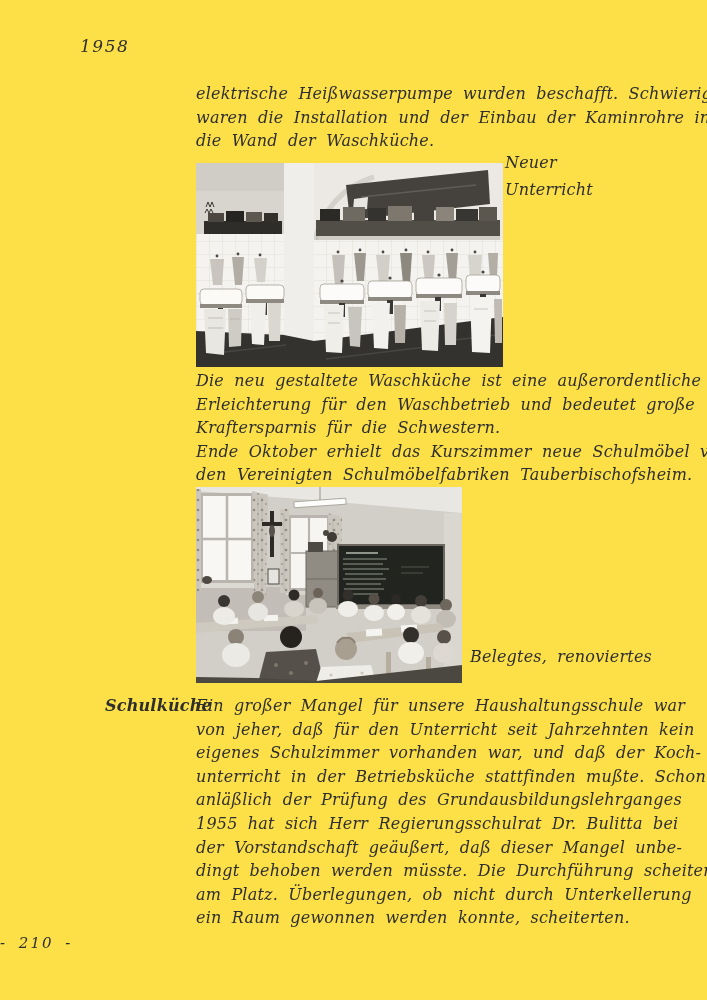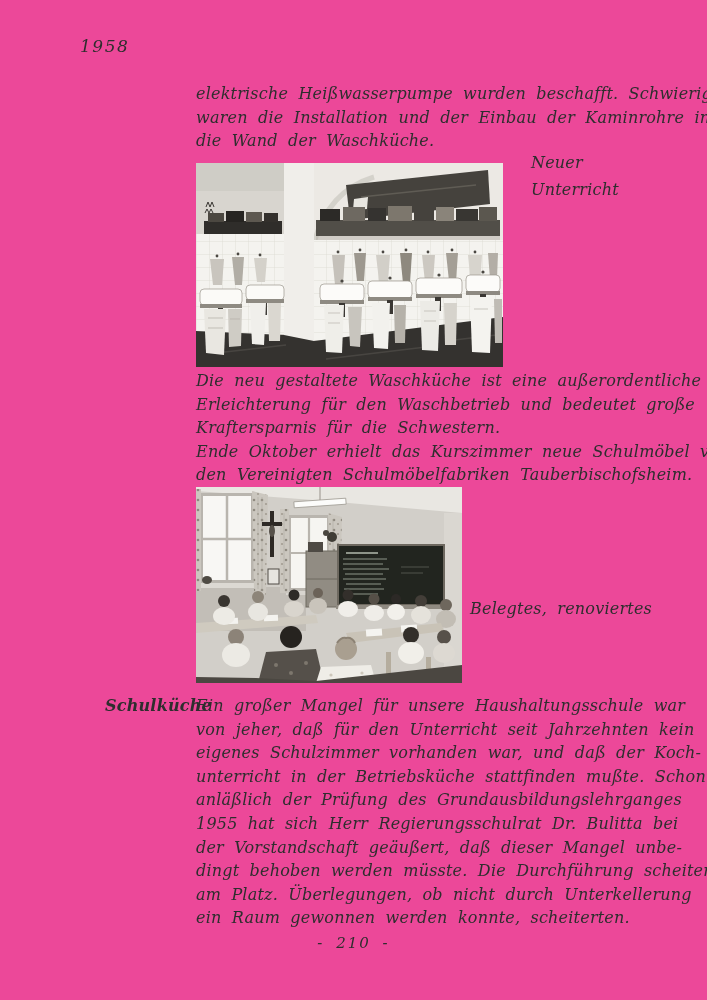--- a/index.html
+++ b/index.html
@@ -1,45 +1,45 @@
 <!DOCTYPE html>
 <html><head>
 <meta charset="utf-8">
 <style>
   html,body{margin:0;padding:0;background:#e9e9e9;}
   #page{
     position:relative;width:707px;height:1000px;margin:0 auto;
-    background:#ec4899;overflow:hidden;
+    background:#fde047;overflow:hidden;
     font-family:"DejaVu Serif", serif;
   }
   .script{
     font-style:italic;color:#2e2e2e;font-size:16px;
     letter-spacing:.2px;word-spacing:5px;white-space:nowrap;
   }
   .para{position:absolute;line-height:23.6px;}
   .year{position:absolute;left:80px;top:36px;font-size:17px;letter-spacing:1.5px;}
   .cap{position:absolute;line-height:26.5px;}
   .marginlabel{position:absolute;left:105px;top:696px;font-weight:bold;font-style:italic;}
   .photo{position:absolute;display:block;}
-  .pagenum{position:absolute;left:0;top:934px;width:100%;text-align:center;font-size:15px;letter-spacing:2px;}
+  .pagenum{position:absolute;left:0;top:934px;width:100%;text-align:left;font-size:15px;letter-spacing:2px;}
 </style>
 </head>
 <body>
 
 <div id="page">
 
   <div class="script year">1958</div>
 
   <div class="para script" style="left:196px;top:82px;">
     <div>elektrische Heißwasserpumpe wurden beschafft. Schwierig</div>
     <div>waren die Installation und der Einbau der Kaminrohre in</div>
     <div>die Wand der Waschküche.</div>
   </div>
 
-  <div class="cap script" style="left:531px;top:150px;">
+  <div class="cap script" style="left:505px;top:150px;">
     <div>Neuer</div>
     <div>Unterricht</div>
   </div>
 
   <svg class="photo" style="left:196px;top:163px;" width="307" height="204" viewBox="0 0 307 204" role="img">
     <defs>
       <pattern id="tiles1" width="13" height="13" patternUnits="userSpaceOnUse">
         <rect width="13" height="13" fill="#f4f3ef"></rect>
         <path d="M0,0 H13 M0,0 V13" stroke="#ddd9d3" stroke-width="0.8" fill="none"></path>
       </pattern>
@@ -254,21 +254,21 @@
       <path d="M141,156 q4,-6 9,-5 q6,-1 9,5" stroke="#8c8274" stroke-width="2" fill="none"></path>
       <polygon points="125,180 175,178 180,196 120,196" fill="#efede7"></polygon>
       <circle cx="135" cy="188" r="1.6" fill="#cdc7bb"></circle>
         <circle cx="152" cy="192" r="1.6" fill="#cdc7bb"></circle>
       <circle cx="166" cy="186" r="1.6" fill="#cdc7bb"></circle>
     </g>
 
     <polygon points="0,196 0,190 60,191 120,194 266,178 266,196" fill="#4b4741"></polygon>
   </svg>
 
-  <div class="cap script" style="left:470px;top:596px;">
+  <div class="cap script" style="left:470px;top:644px;">
     <div>Belegtes, renoviertes</div>
   </div>
 
   <div class="script marginlabel">Schulküche</div>
 
   <div class="para script" style="left:196px;top:694px;">
     <div>Ein großer Mangel für unsere Haushaltungsschule war</div>
     <div>von jeher, daß für den Unterricht seit Jahrzehnten kein</div>
     <div>eigenes Schulzimmer vorhanden war, und daß der Koch-</div>
     <div>unterricht in der Betriebsküche stattfinden mußte. Schon</div>

